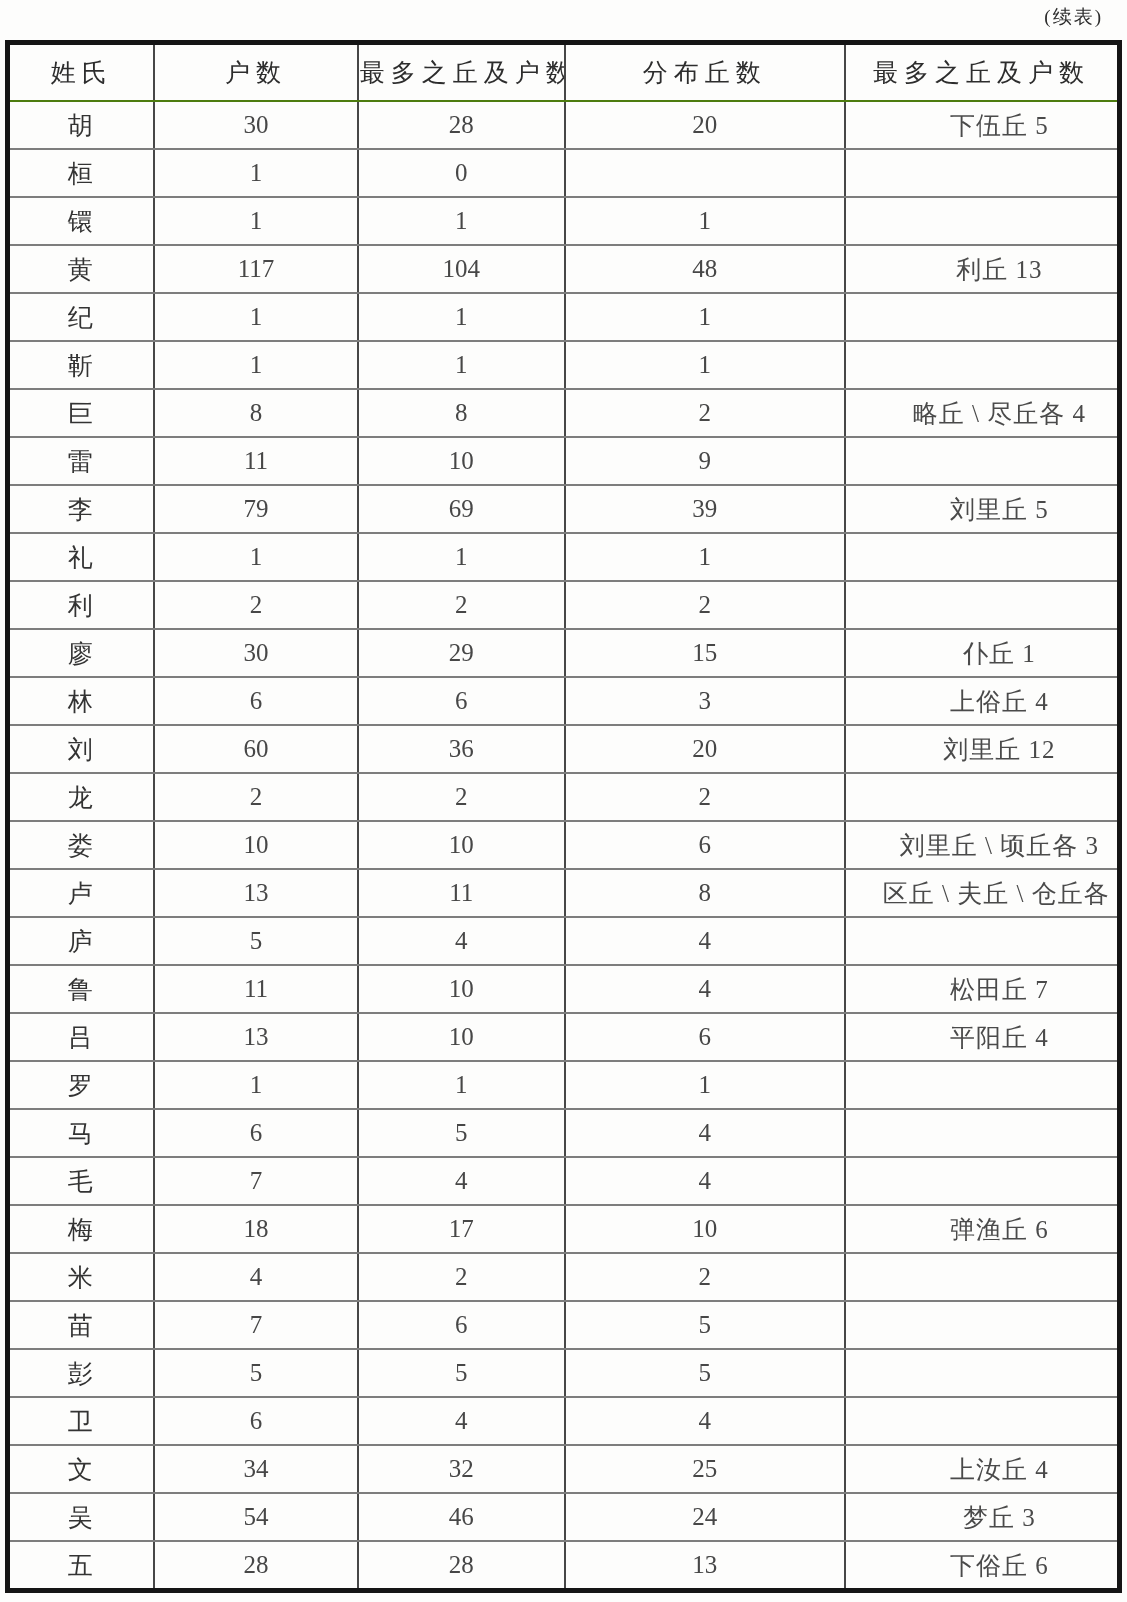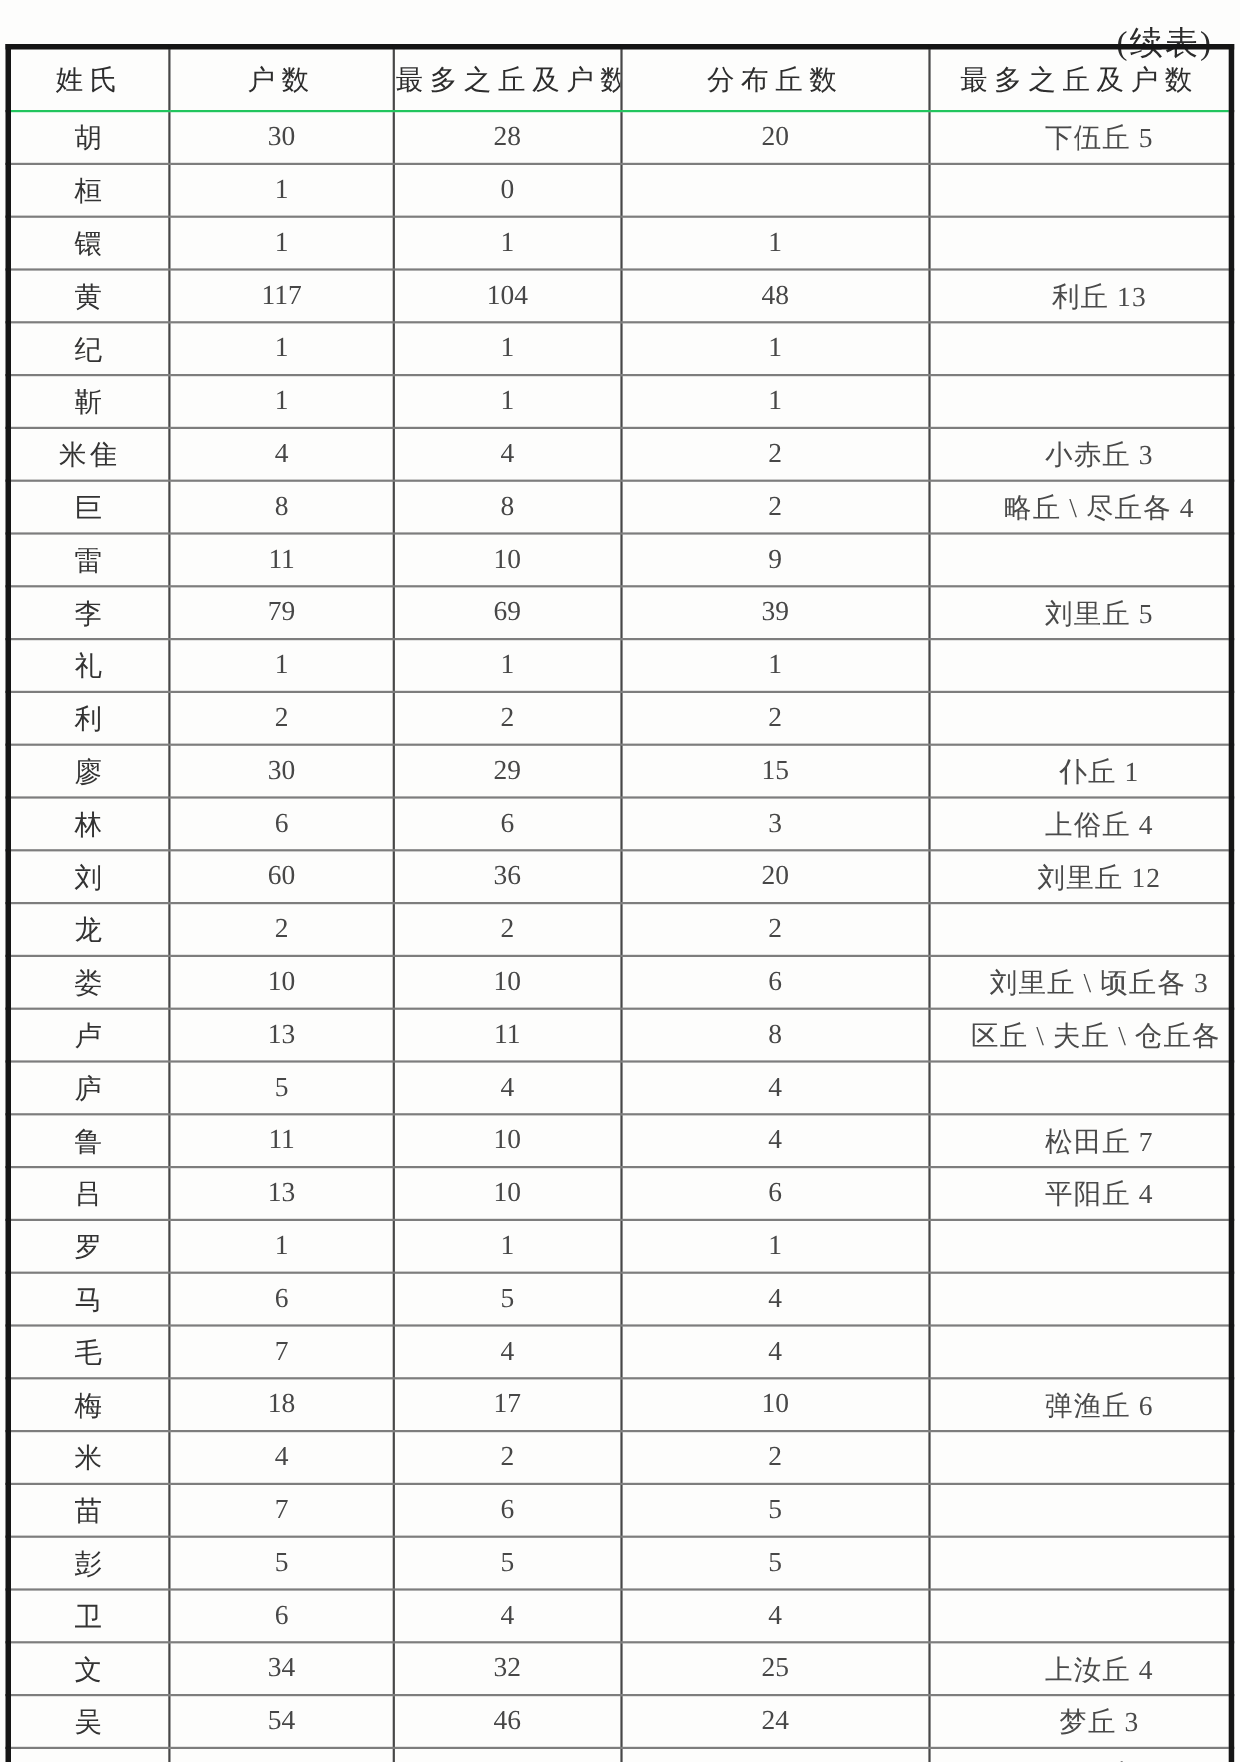--- a/index.html
+++ b/index.html
@@ -10,23 +10,23 @@
     width: 1127px;
     height: 1602px;
     background: #fdfdfc;
     position: relative;
     font-family: "Liberation Serif", "DejaVu Serif", serif;
     color: #3a3a3a;
     overflow: hidden;
   }
   .continued-label {
     position: absolute;
-    top: 19px;
+    top: 4px;
     right: 24px;
-    font-size: 30px;
+    font-size: 19px;
     color: #2c2c2c;
     letter-spacing: 2px;
   }
   .table-wrap {
     position: absolute;
     top: 40px;
     left: 5px;
     right: 5px;
   }
   table.surname-table {
@@ -44,21 +44,21 @@
     vertical-align: middle;
     white-space: nowrap;
     overflow: hidden;
   }
   thead th {
     height: 53px;
     font-size: 25px;
     font-weight: normal;
     letter-spacing: 6px;
     color: #2d2d2d;
-    border-bottom: 2px solid #22c55e;
+    border-bottom: 2px solid #4d7c0f;
   }
   tbody td {
     height: 44px;
     font-size: 25px;
     color: #474747;
   }
   td.surname-cell {
     color: #333333;
     letter-spacing: 3px;
   }
@@ -130,27 +130,20 @@
             <td class="top-mound-cell"></td>
           </tr>
           <tr>
             <td class="surname-cell">靳</td>
             <td class="households-cell">1</td>
             <td class="known-residence-cell">1</td>
             <td class="mound-count-cell">1</td>
             <td class="top-mound-cell"></td>
           </tr>
           <tr>
-            <td class="surname-cell">米隹</td>
-            <td class="households-cell">4</td>
-            <td class="known-residence-cell">4</td>
-            <td class="mound-count-cell">2</td>
-            <td class="top-mound-cell">小赤丘 3</td>
-          </tr>
-          <tr>
             <td class="surname-cell">巨</td>
             <td class="households-cell">8</td>
             <td class="known-residence-cell">8</td>
             <td class="mound-count-cell">2</td>
             <td class="top-mound-cell">略丘 \ 尽丘各 4</td>
           </tr>
           <tr>
             <td class="surname-cell">雷</td>
             <td class="households-cell">11</td>
             <td class="known-residence-cell">10</td>

